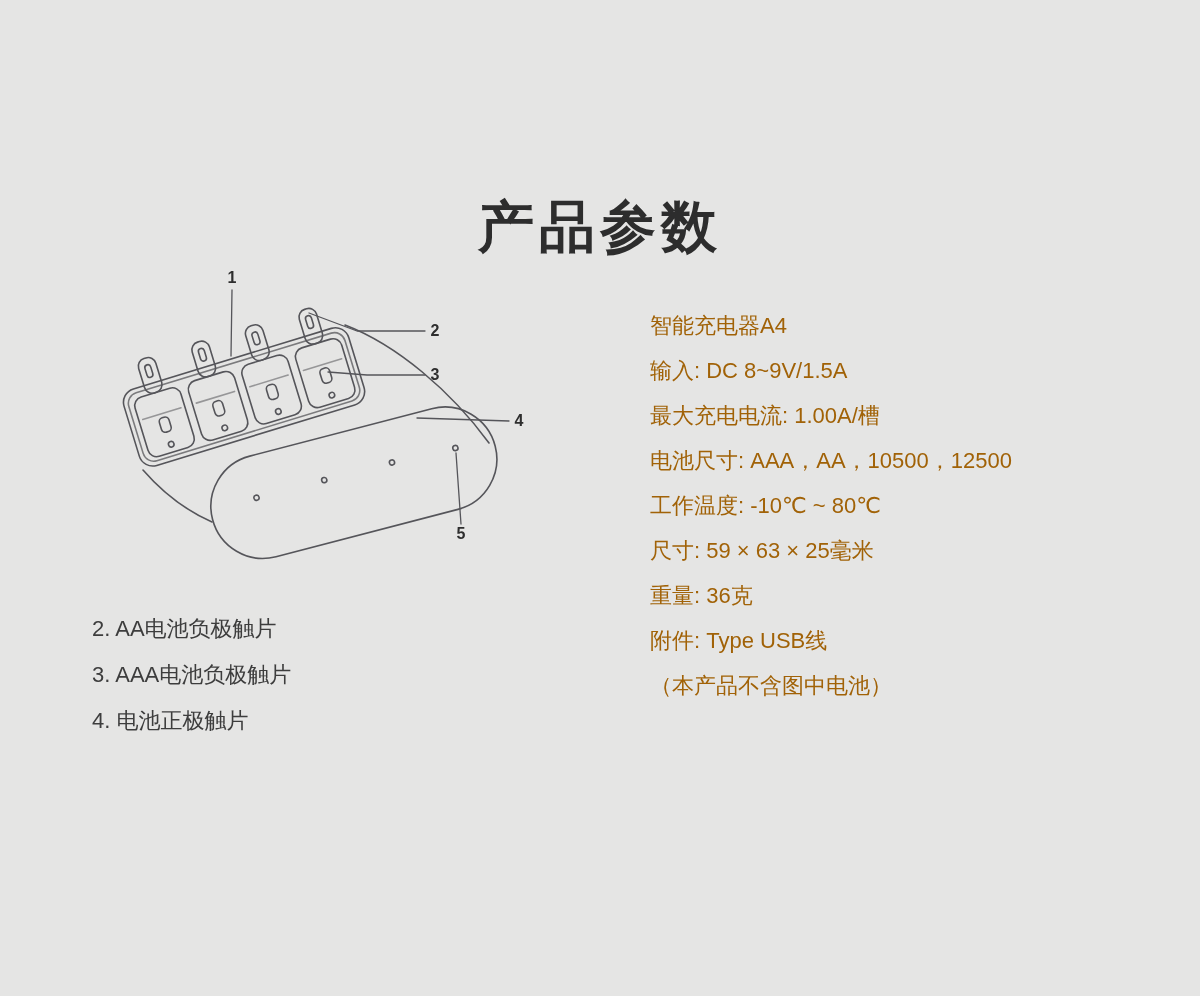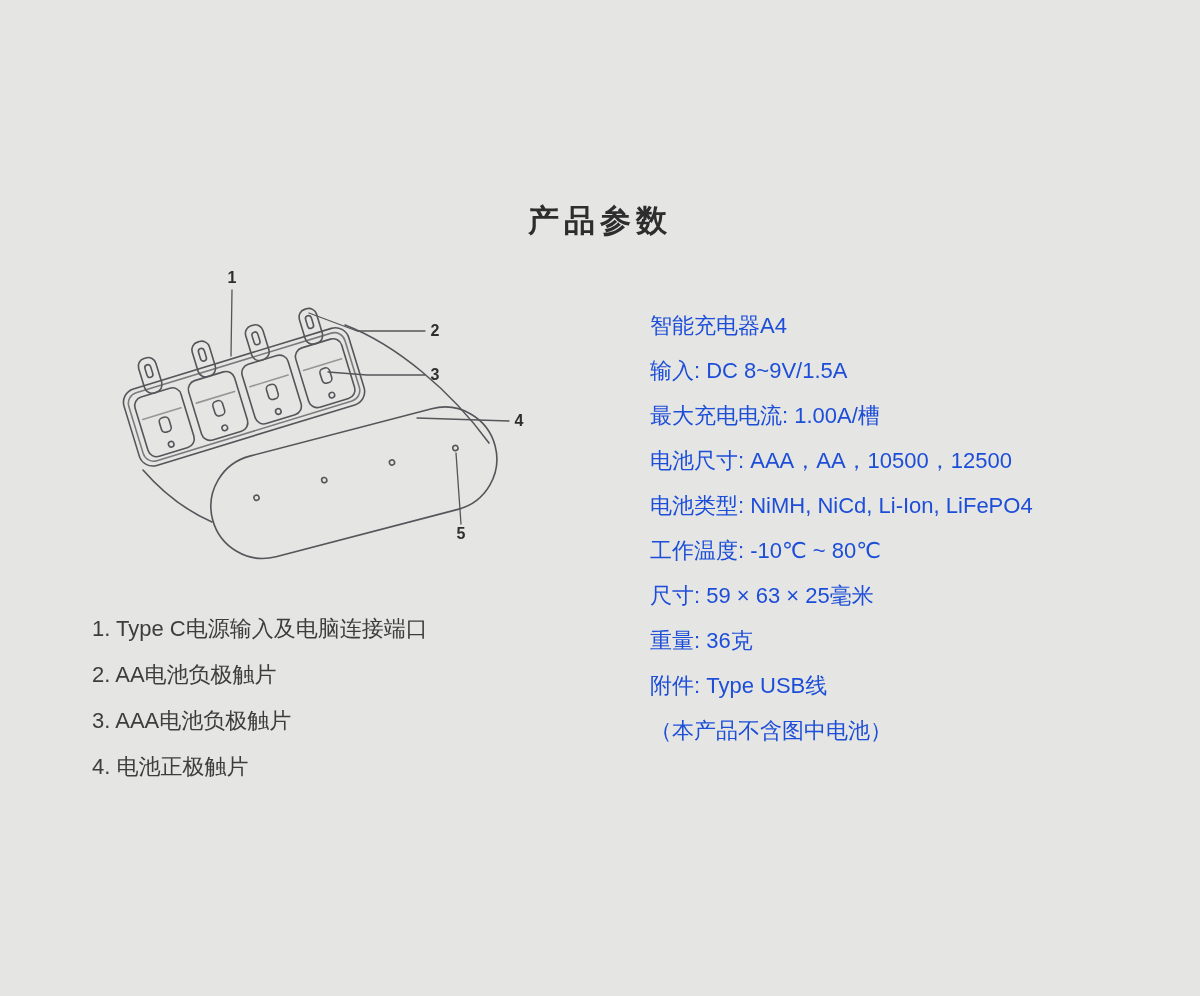--- a/index.html
+++ b/index.html
@@ -7,23 +7,23 @@
     position:relative;
     width:1200px;height:996px;
     background:#e5e5e4;
     font-family:"Liberation Sans","DejaVu Sans",sans-serif;
     color:#3d3d3d;
     overflow:hidden;
   }
   .title{
     position:absolute;
     top:186px;left:0;right:0;
-    margin:14px;
+    margin:4px;
     text-align:center;
-    font-size:31px;
+    font-size:56px;
     font-weight:700;
     letter-spacing:5px;
     color:#2d2d2d;
   }
   .diagram{
     position:absolute;
     left:95px;top:263px;
   }
   .legend{
     position:absolute;
@@ -31,21 +31,21 @@
     font-size:22px;
     line-height:46px;
     color:#3d3d3d;
   }
   .legend > div{white-space:nowrap;}
   .specs{
     position:absolute;
     left:650px;top:303px;
     font-size:22px;
     line-height:45px;
-    color:#1d4ed8;
+    color:#a16207;
   }
   .specs > div{white-space:nowrap;}
 </style>
 </head>
 <body>
 
 <div class="page">
 
   <h1 class="title">产品参数</h1>
 
@@ -95,32 +95,30 @@
     <g fill="#2e2e2e" stroke="none" font-family="Liberation Sans, DejaVu Sans, sans-serif" font-size="16" font-weight="bold" text-anchor="middle">
       <text x="137" y="20">1</text>
       <text x="340" y="73">2</text>
       <text x="340" y="117">3</text>
       <text x="424" y="163">4</text>
       <text x="366" y="276">5</text>
     </g>
   </svg>
 
   <div class="legend">
-    <div>1. Type C电源输入及电脑连接端口</div>
     <div>2. AA电池负极触片</div>
     <div>3. AAA电池负极触片</div>
     <div>4. 电池正极触片</div>
   </div>
 
   <div class="specs">
     <div>智能充电器A4</div>
     <div>输入: DC 8~9V/1.5A</div>
     <div>最大充电电流: 1.00A/槽</div>
     <div>电池尺寸: AAA，AA，10500，12500</div>
-    <div>电池类型: NiMH, NiCd, Li-Ion, LiFePO4</div>
     <div>工作温度: -10℃ ~ 80℃</div>
     <div>尺寸: 59 × 63 × 25毫米</div>
     <div>重量: 36克</div>
     <div>附件: Type USB线</div>
     <div>（本产品不含图中电池）</div>
   </div>
 
 </div>
 
 </body></html>

